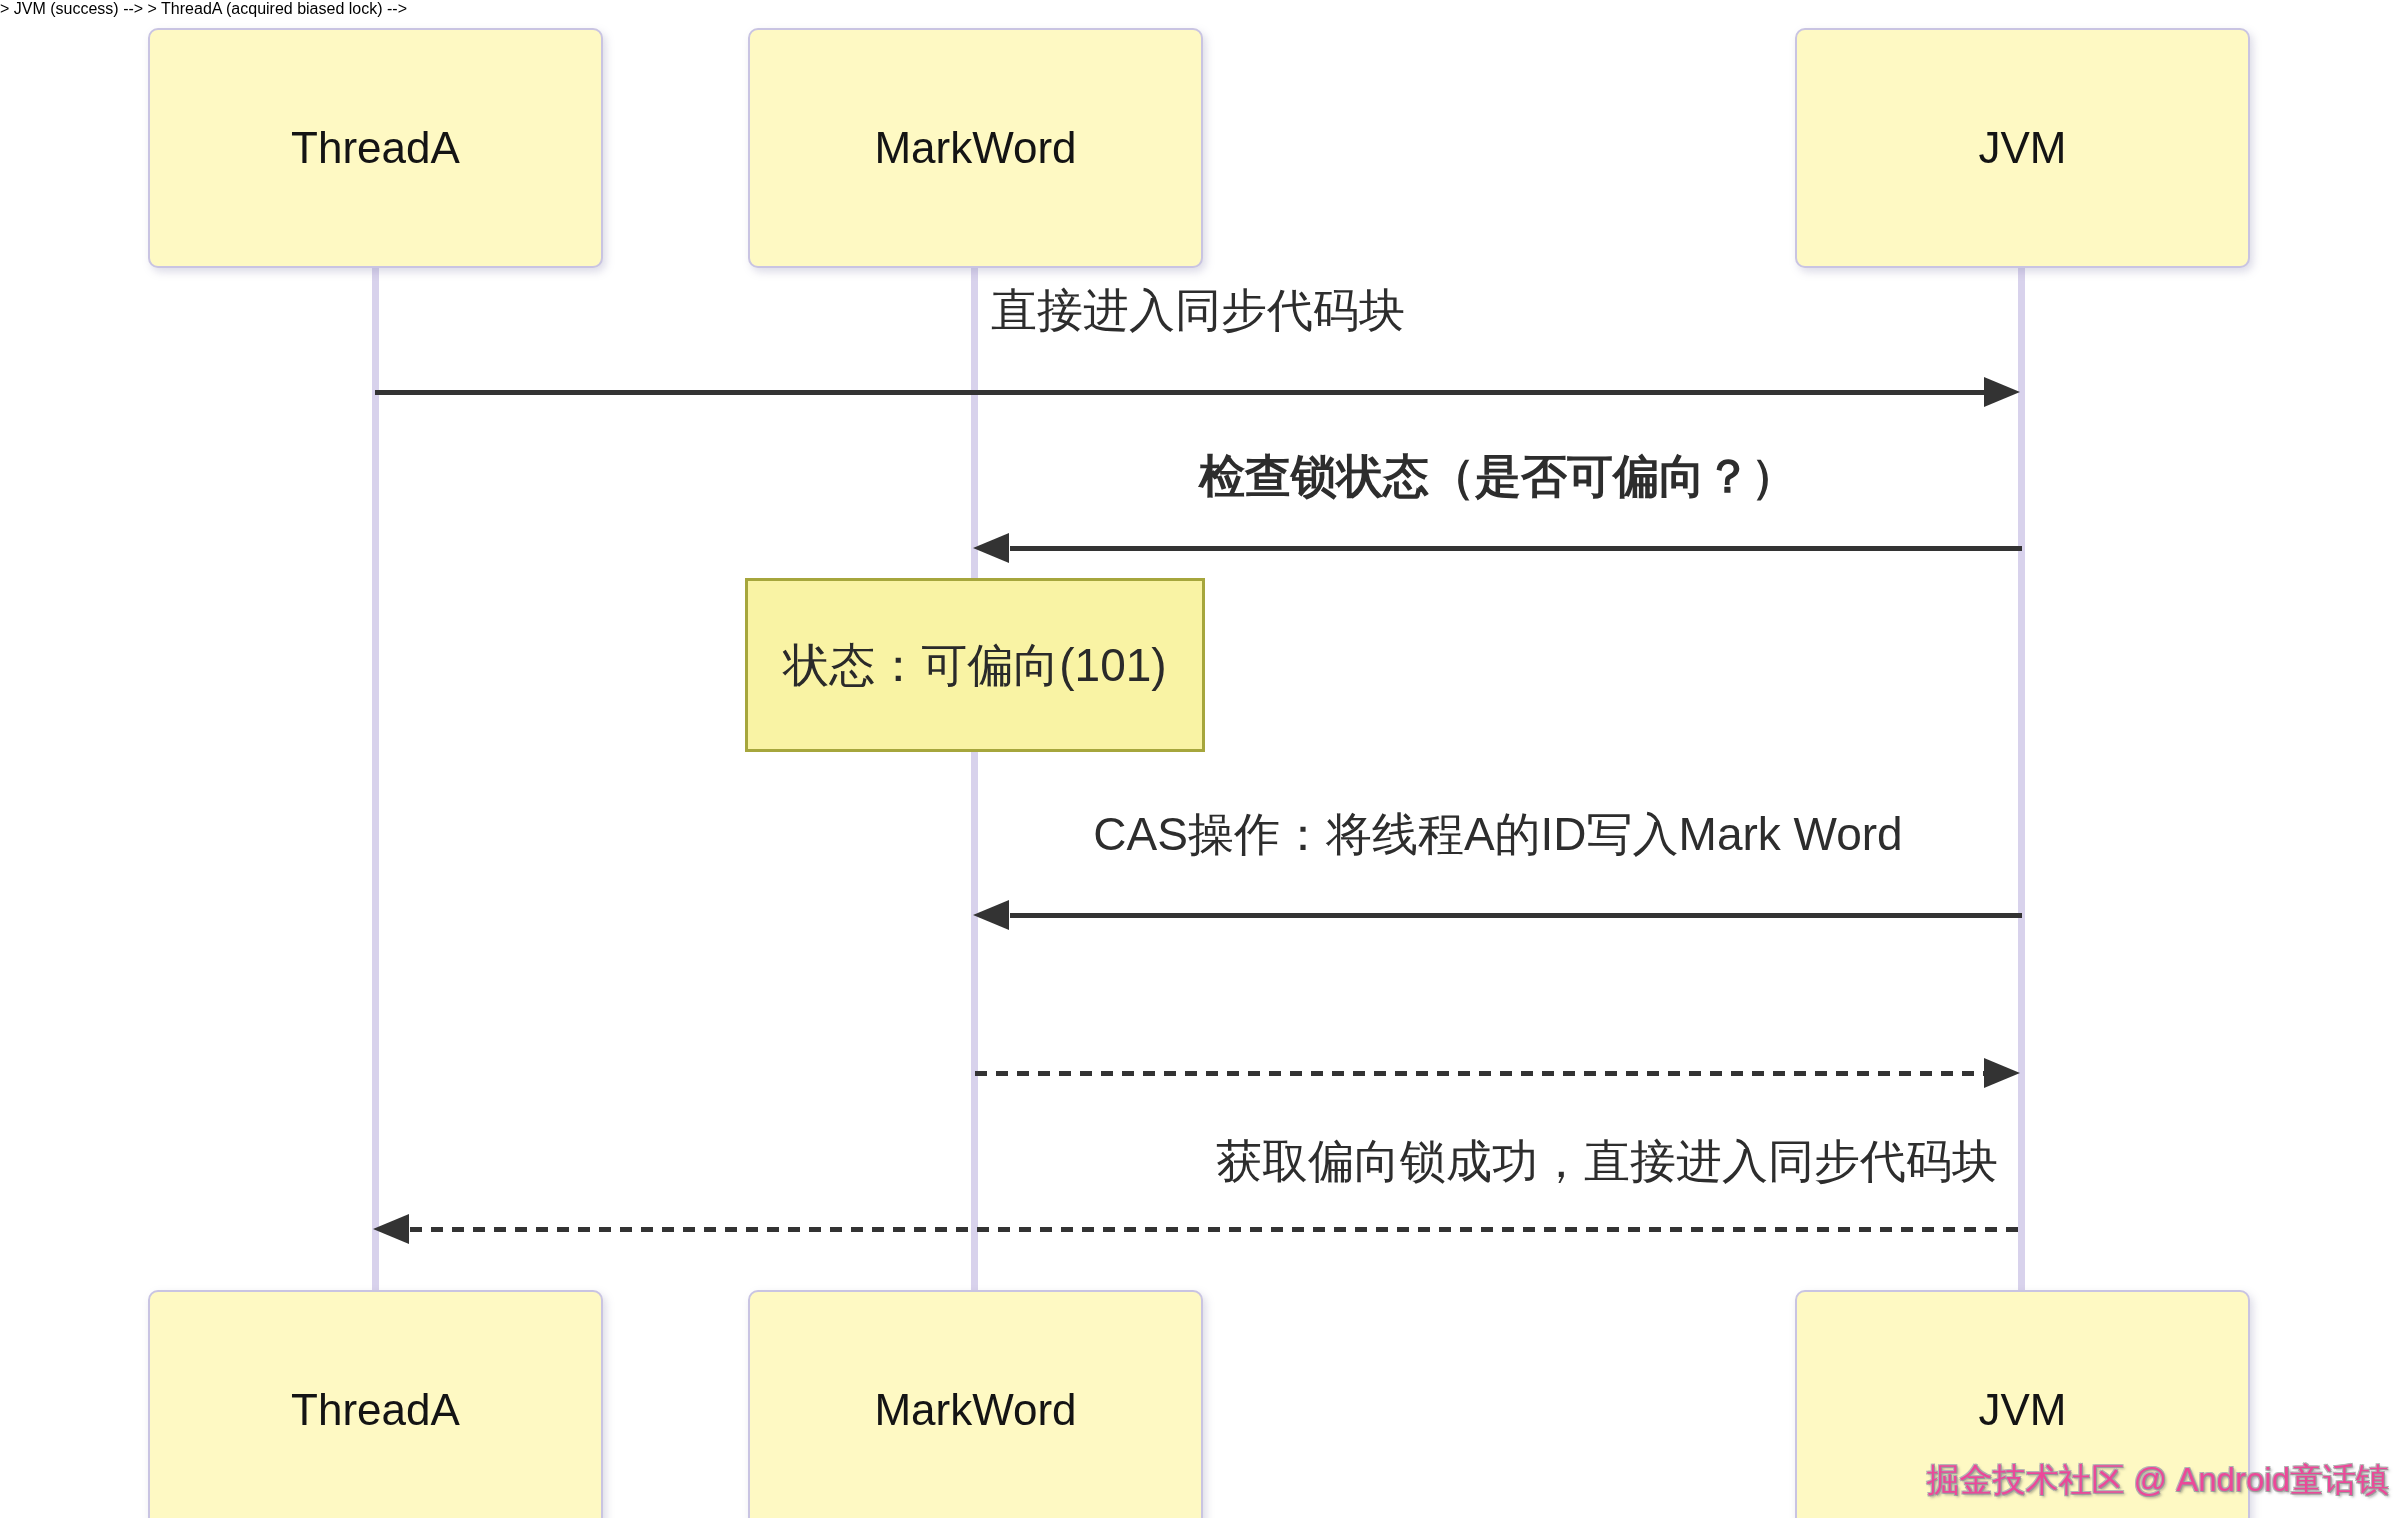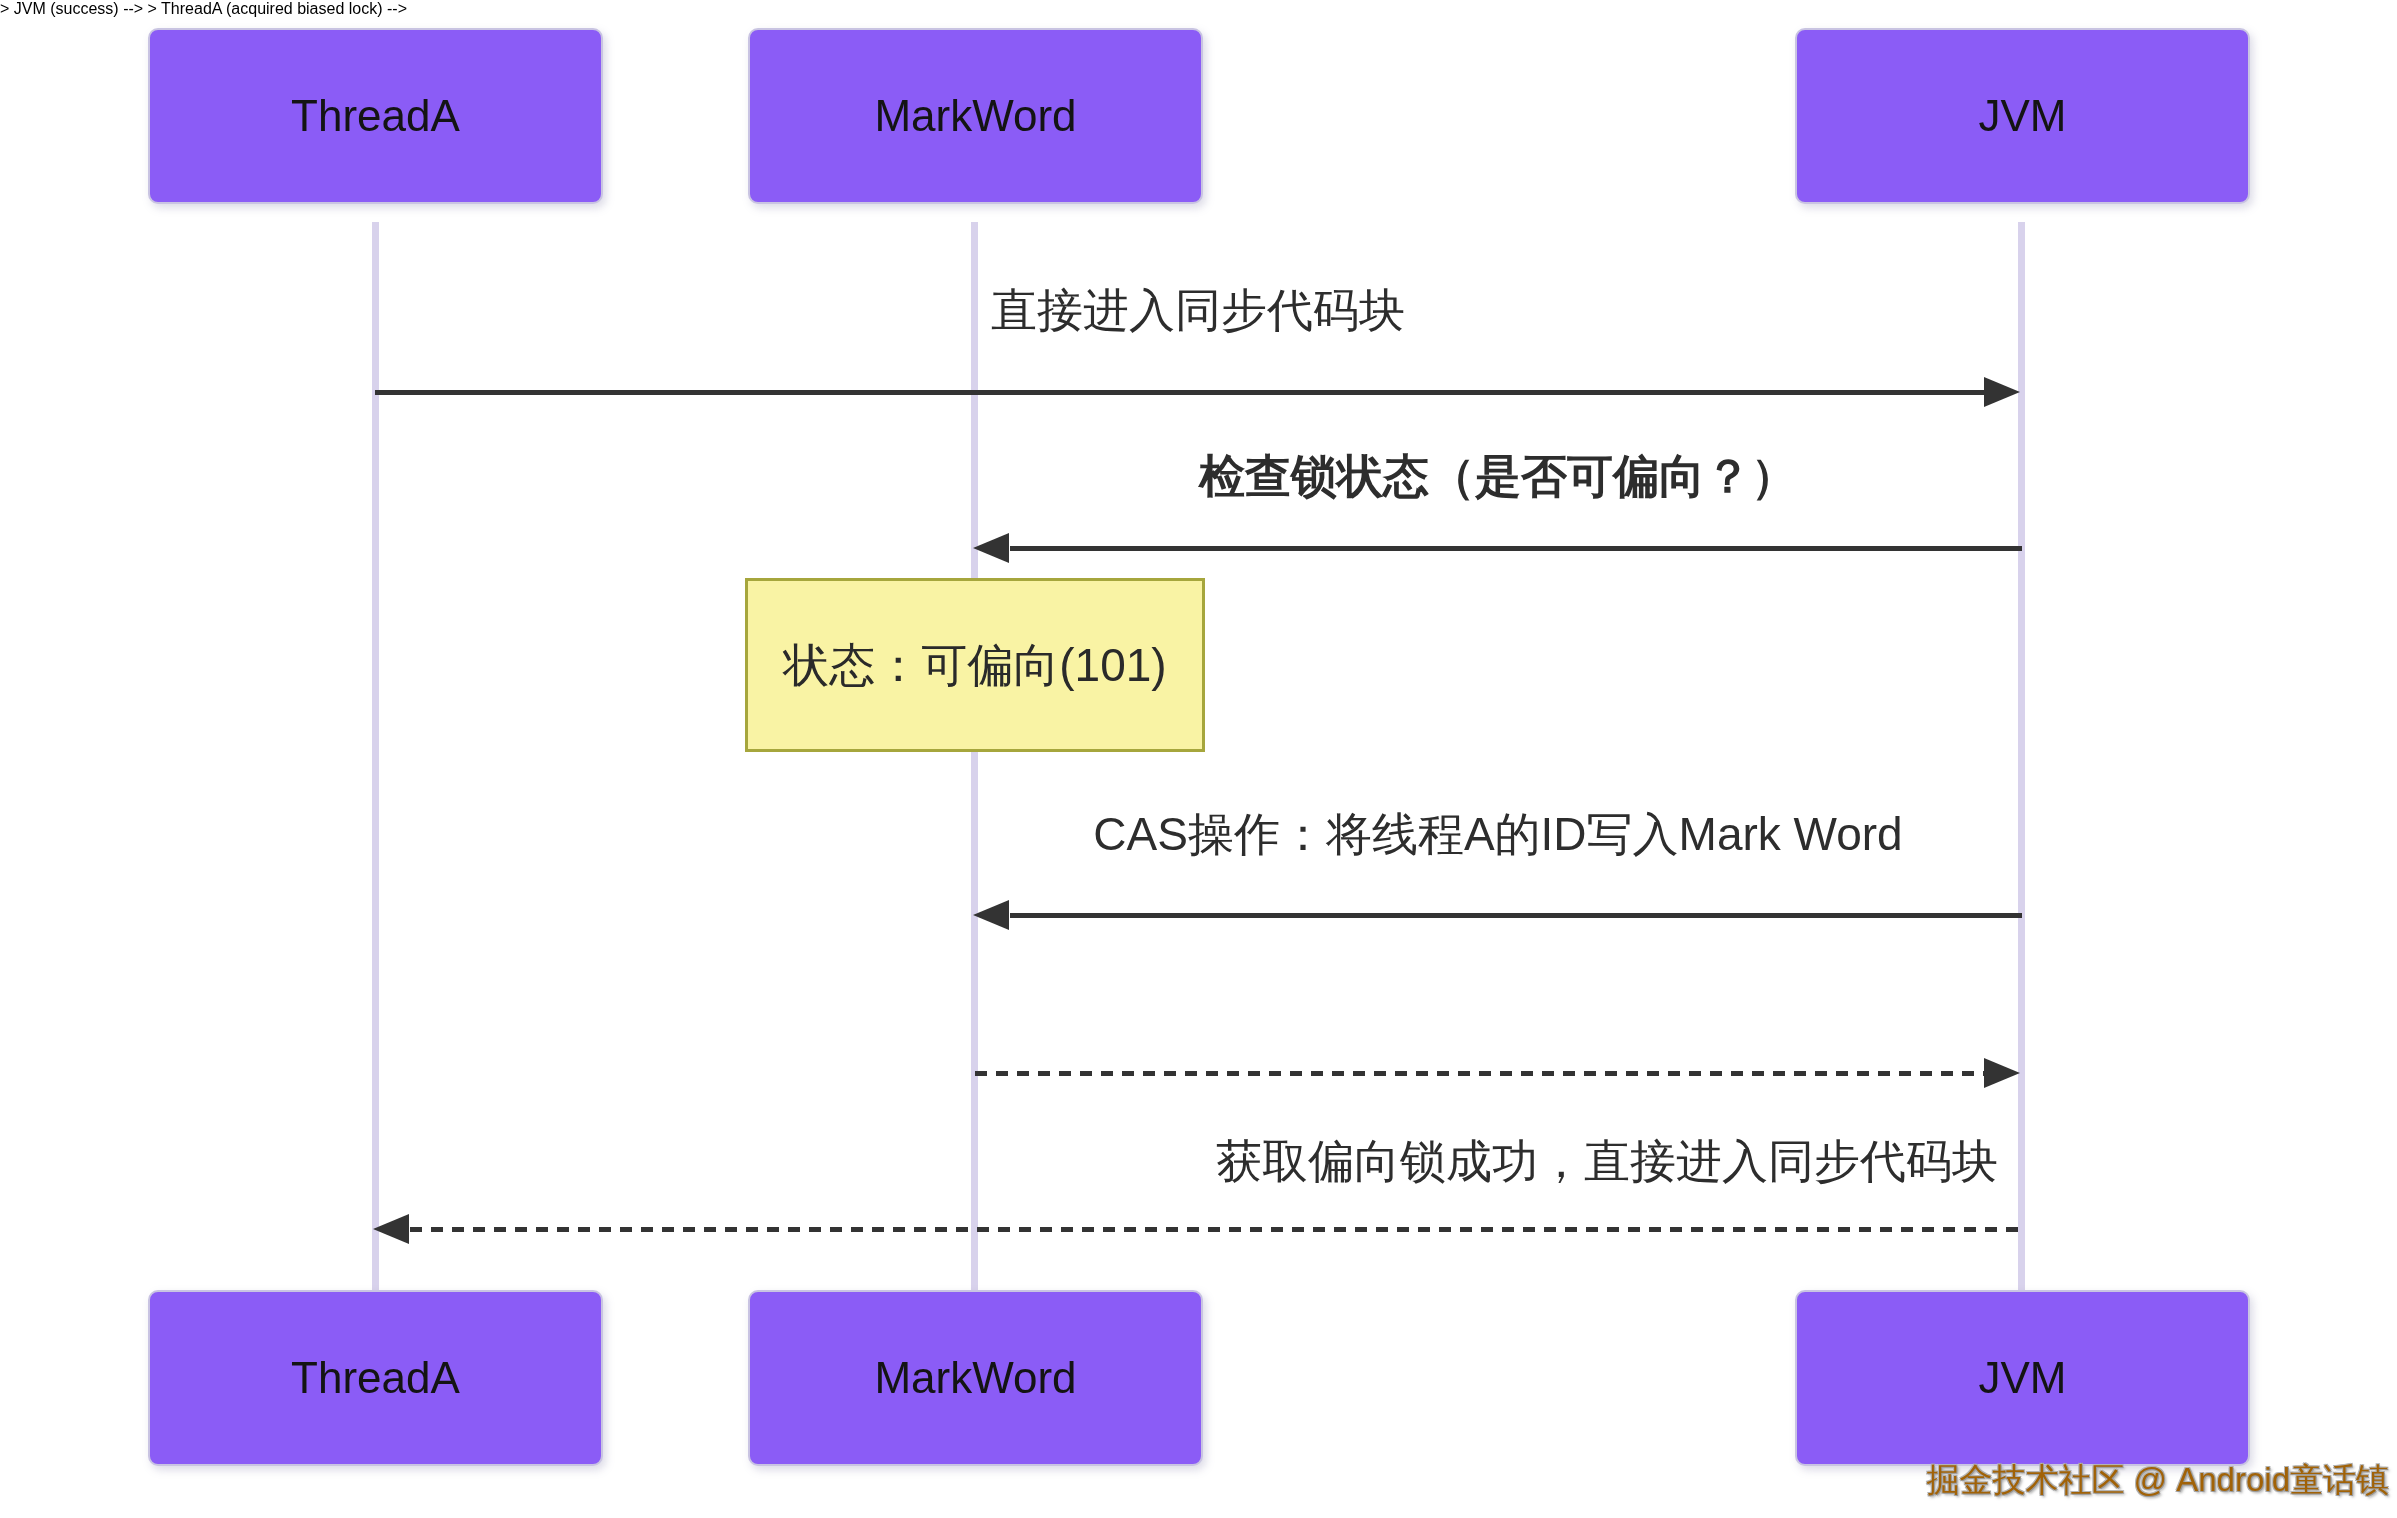--- a/index.html
+++ b/index.html
@@ -14,22 +14,22 @@
   .lifeline{
     position:absolute;top:222px;height:1070px;width:7px;
     background:#d8d2ec;
   }
   .ll-a{left:372px}
   .ll-m{left:971px}
   .ll-j{left:2018px}
 
   
   .actor{
-    position:absolute;width:455px;height:176px;
-    background:#8b5cf6;
+    position:absolute;width:455px;height:240px;
+    background:#fef9c3;
     border:2px solid #c9c4e2;
     border-radius:10px;
     box-shadow:3px 4px 8px rgba(130,125,170,0.28);
     display:flex;align-items:center;justify-content:center;
     font-size:44px;color:#141414;
     box-sizing:border-box;
   }
   .row-top{top:28px}
   .row-bottom{top:1290px}
   .col-a{left:148px}
@@ -74,21 +74,21 @@
     background:#f9f3a4;border:3px solid #a6a63c;
     box-sizing:border-box;
     display:flex;align-items:center;justify-content:center;
     font-size:46px;color:#2a2a2a;line-height:72px;text-align:center;
     white-space:nowrap;
   }
 
   
   .watermark{
     position:absolute;top:1458px;right:8px;
-    font-size:33px;color:#a16207;white-space:nowrap;
+    font-size:33px;color:#ec4899;white-space:nowrap;
     text-shadow:
       1px 1px 0 #9a9a9a, -1px -1px 0 #b5b5b5,
       1px -1px 0 #ababab, -1px 1px 0 #ababab,
       2px 2px 3px rgba(90,90,90,0.6);
   }
 </style>
 </head>
 <body>
 
 <div class="canvas">

